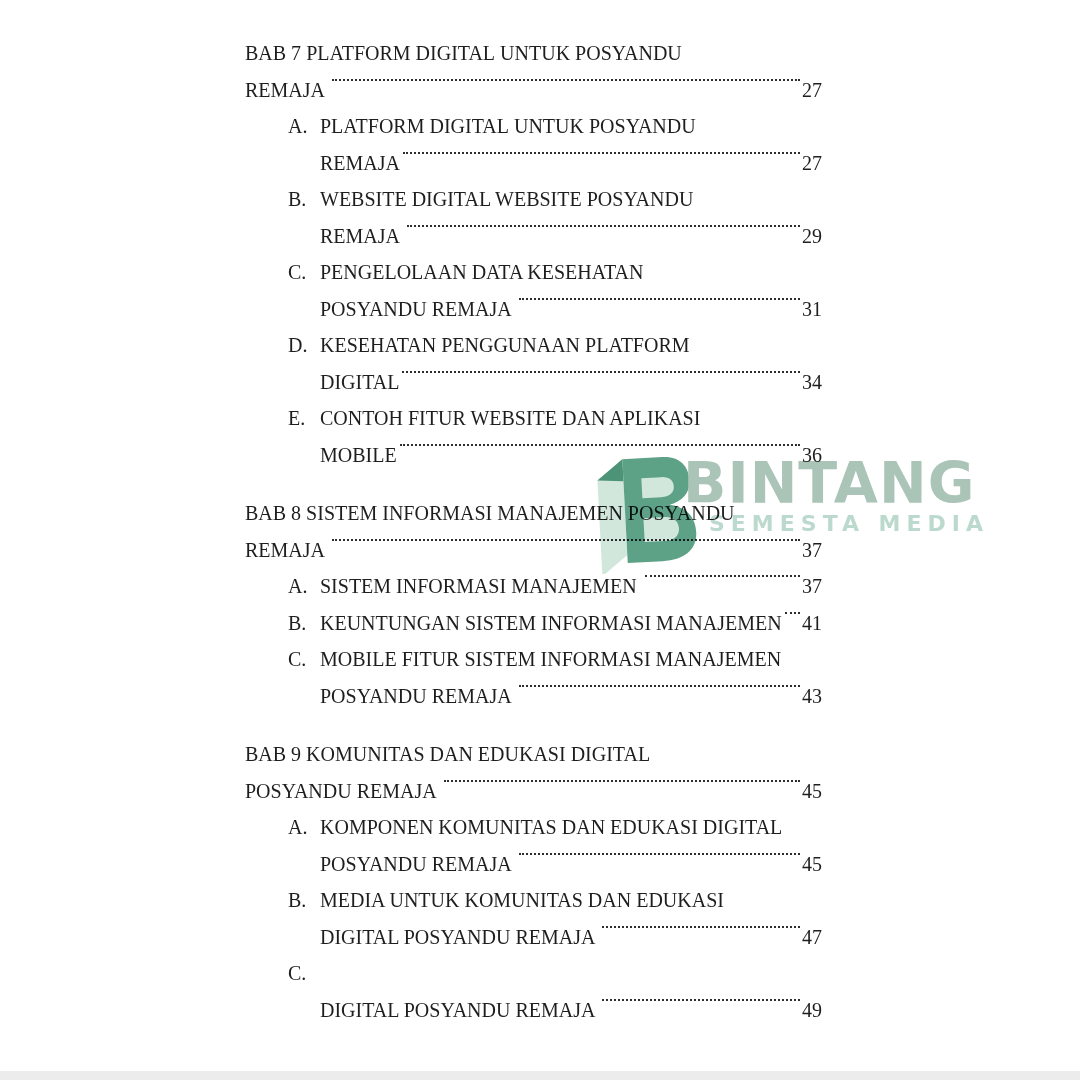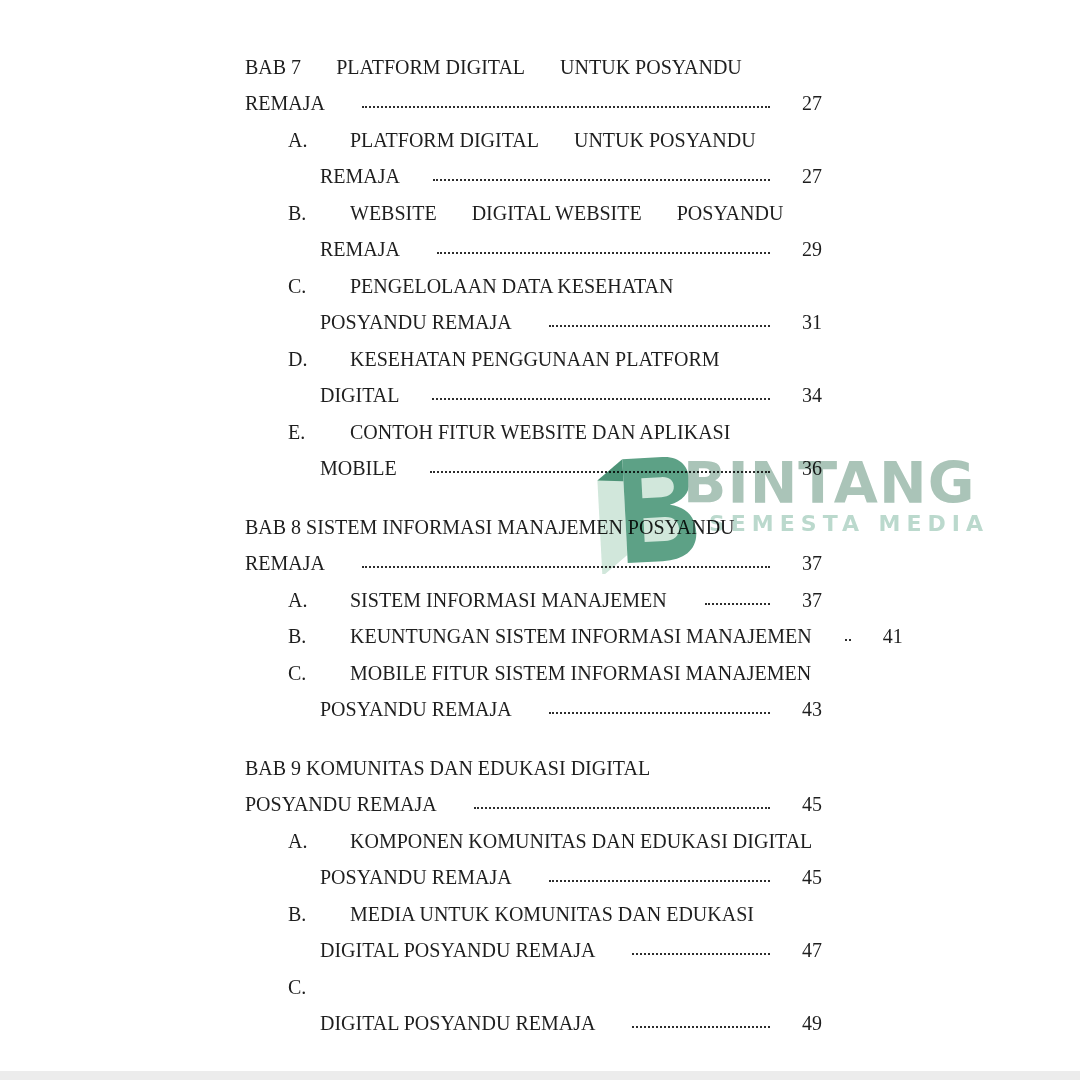--- a/index.html
+++ b/index.html
@@ -7,21 +7,21 @@
     width:1080px;height:1080px;position:relative;overflow:hidden;
     background:#ffffff;font-family:"Liberation Serif",serif;
   }
   #page{position:absolute;inset:0;background:#fff}
   #toc-root{
     position:absolute;left:245px;top:42px;width:577px;
     color:#1e1e1e;font-size:20px;
   }
   .block + .block{margin-top:22px}
   .line{
-    display:flex;align-items:flex-end;height:36.5px;white-space:nowrap;gap:30px;
+    display:flex;align-items:flex-start;height:36.5px;white-space:nowrap;
   }
   .line.cont{padding-left:75px}
   .marker{flex:0 0 32px;margin-left:43px}
   .txt{flex:0 0 auto;white-space:pre}
   .it{}
   .dots{
     flex:1 1 10px;min-width:6px;
     border-bottom:2.6px dotted #2d2d2d;
     margin:0 2px 7px 3px;
   }

